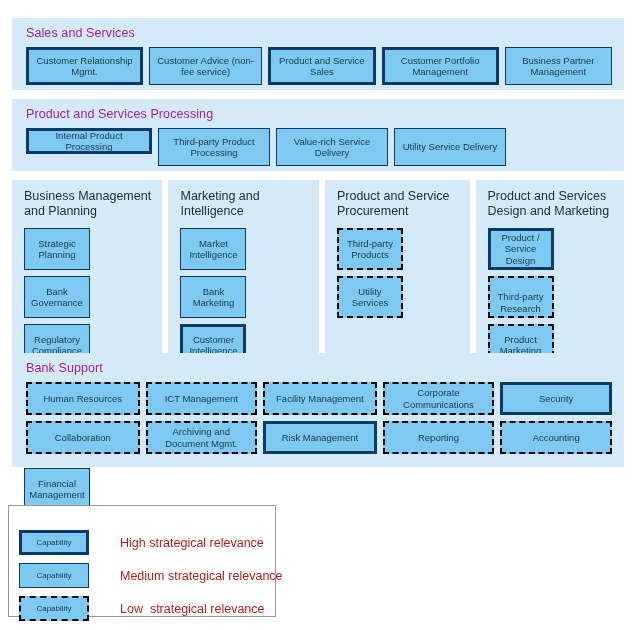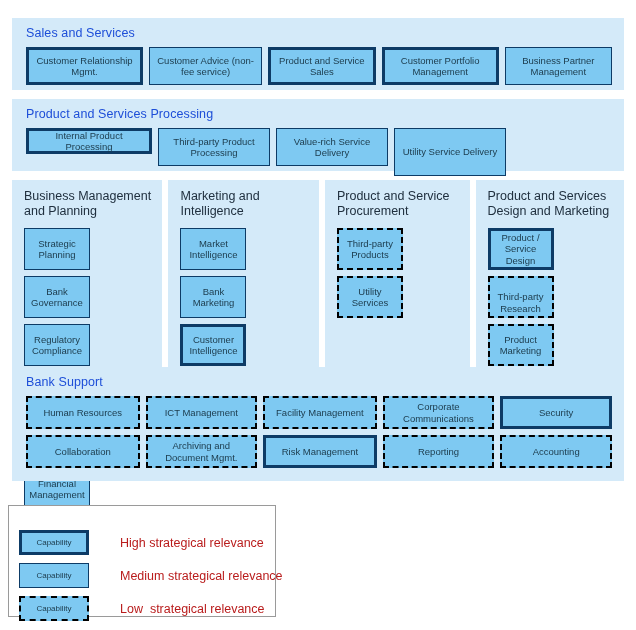--- a/index.html
+++ b/index.html
@@ -14,21 +14,21 @@
 
   
   .band{
     position:absolute;
     left:12px;width:612px;
     background:#d4eaf9;
     box-sizing:border-box;
   }
   .band-title{
     font-size:12.5px;
-    color:#1d4ed8;
+    color:#a21caf;
     padding:8px 0 0 14px;
     letter-spacing:.1px;
   }
   .band-row{
     display:flex;
     gap:6px;
     padding:7px 12px 10px 14px;
   }
 
   
@@ -143,21 +143,21 @@
     <div class="band-row" id="band1-row">
         <div class="cap high" style="width: 126px; height: 26px;">
           <span>Internal Product Processing</span>
         </div>
         <div class="cap med" style="width: 112px; height: 38px;">
           <span>Third-party Product Processing</span>
         </div>
         <div class="cap med" style="width: 112px; height: 38px;">
           <span>Value-rich Service Delivery</span>
         </div>
-        <div class="cap med" style="width: 112px; height: 48px;">
+        <div class="cap med" style="width: 112px; height: 38px;">
           <span>Utility Service Delivery</span>
         </div>
       </div>
   </div>
 
   <div class="mid" id="mid" style="top:180px;height:187px;">
       <div class="col" style="width: 152px;">
         <div class="col-title">Business Management and Planning</div>
         <div class="col-grid">
           <div class="cap med" style="width: 66px; height: 42px; justify-content: center;">
@@ -217,21 +217,21 @@
           <div class="cap low" style="width: 66px; height: 42px; align-items: flex-end;">
             <span>Third-party Research</span>
           </div>
           <div class="cap low" style="width: 66px; height: 42px;">
             <span>Product Marketing</span>
           </div>
         </div>
       </div>
     </div>
 
-  <div class="band" id="support" style="top:367px;height:114px;">
+  <div class="band" id="support" style="top:353px;height:114px;">
     <div class="band-title">Bank Support</div>
     <div class="band-row" id="support-row0" style="padding-bottom:0;">
         <div class="cap low" style="width: 120px; height: 33px;">
           <span>Human Resources</span>
         </div>
         <div class="cap low" style="width: 118px; height: 33px;">
           <span>ICT Management</span>
         </div>
         <div class="cap low" style="width: 120px; height: 33px;">
           <span>Facility Management</span>

